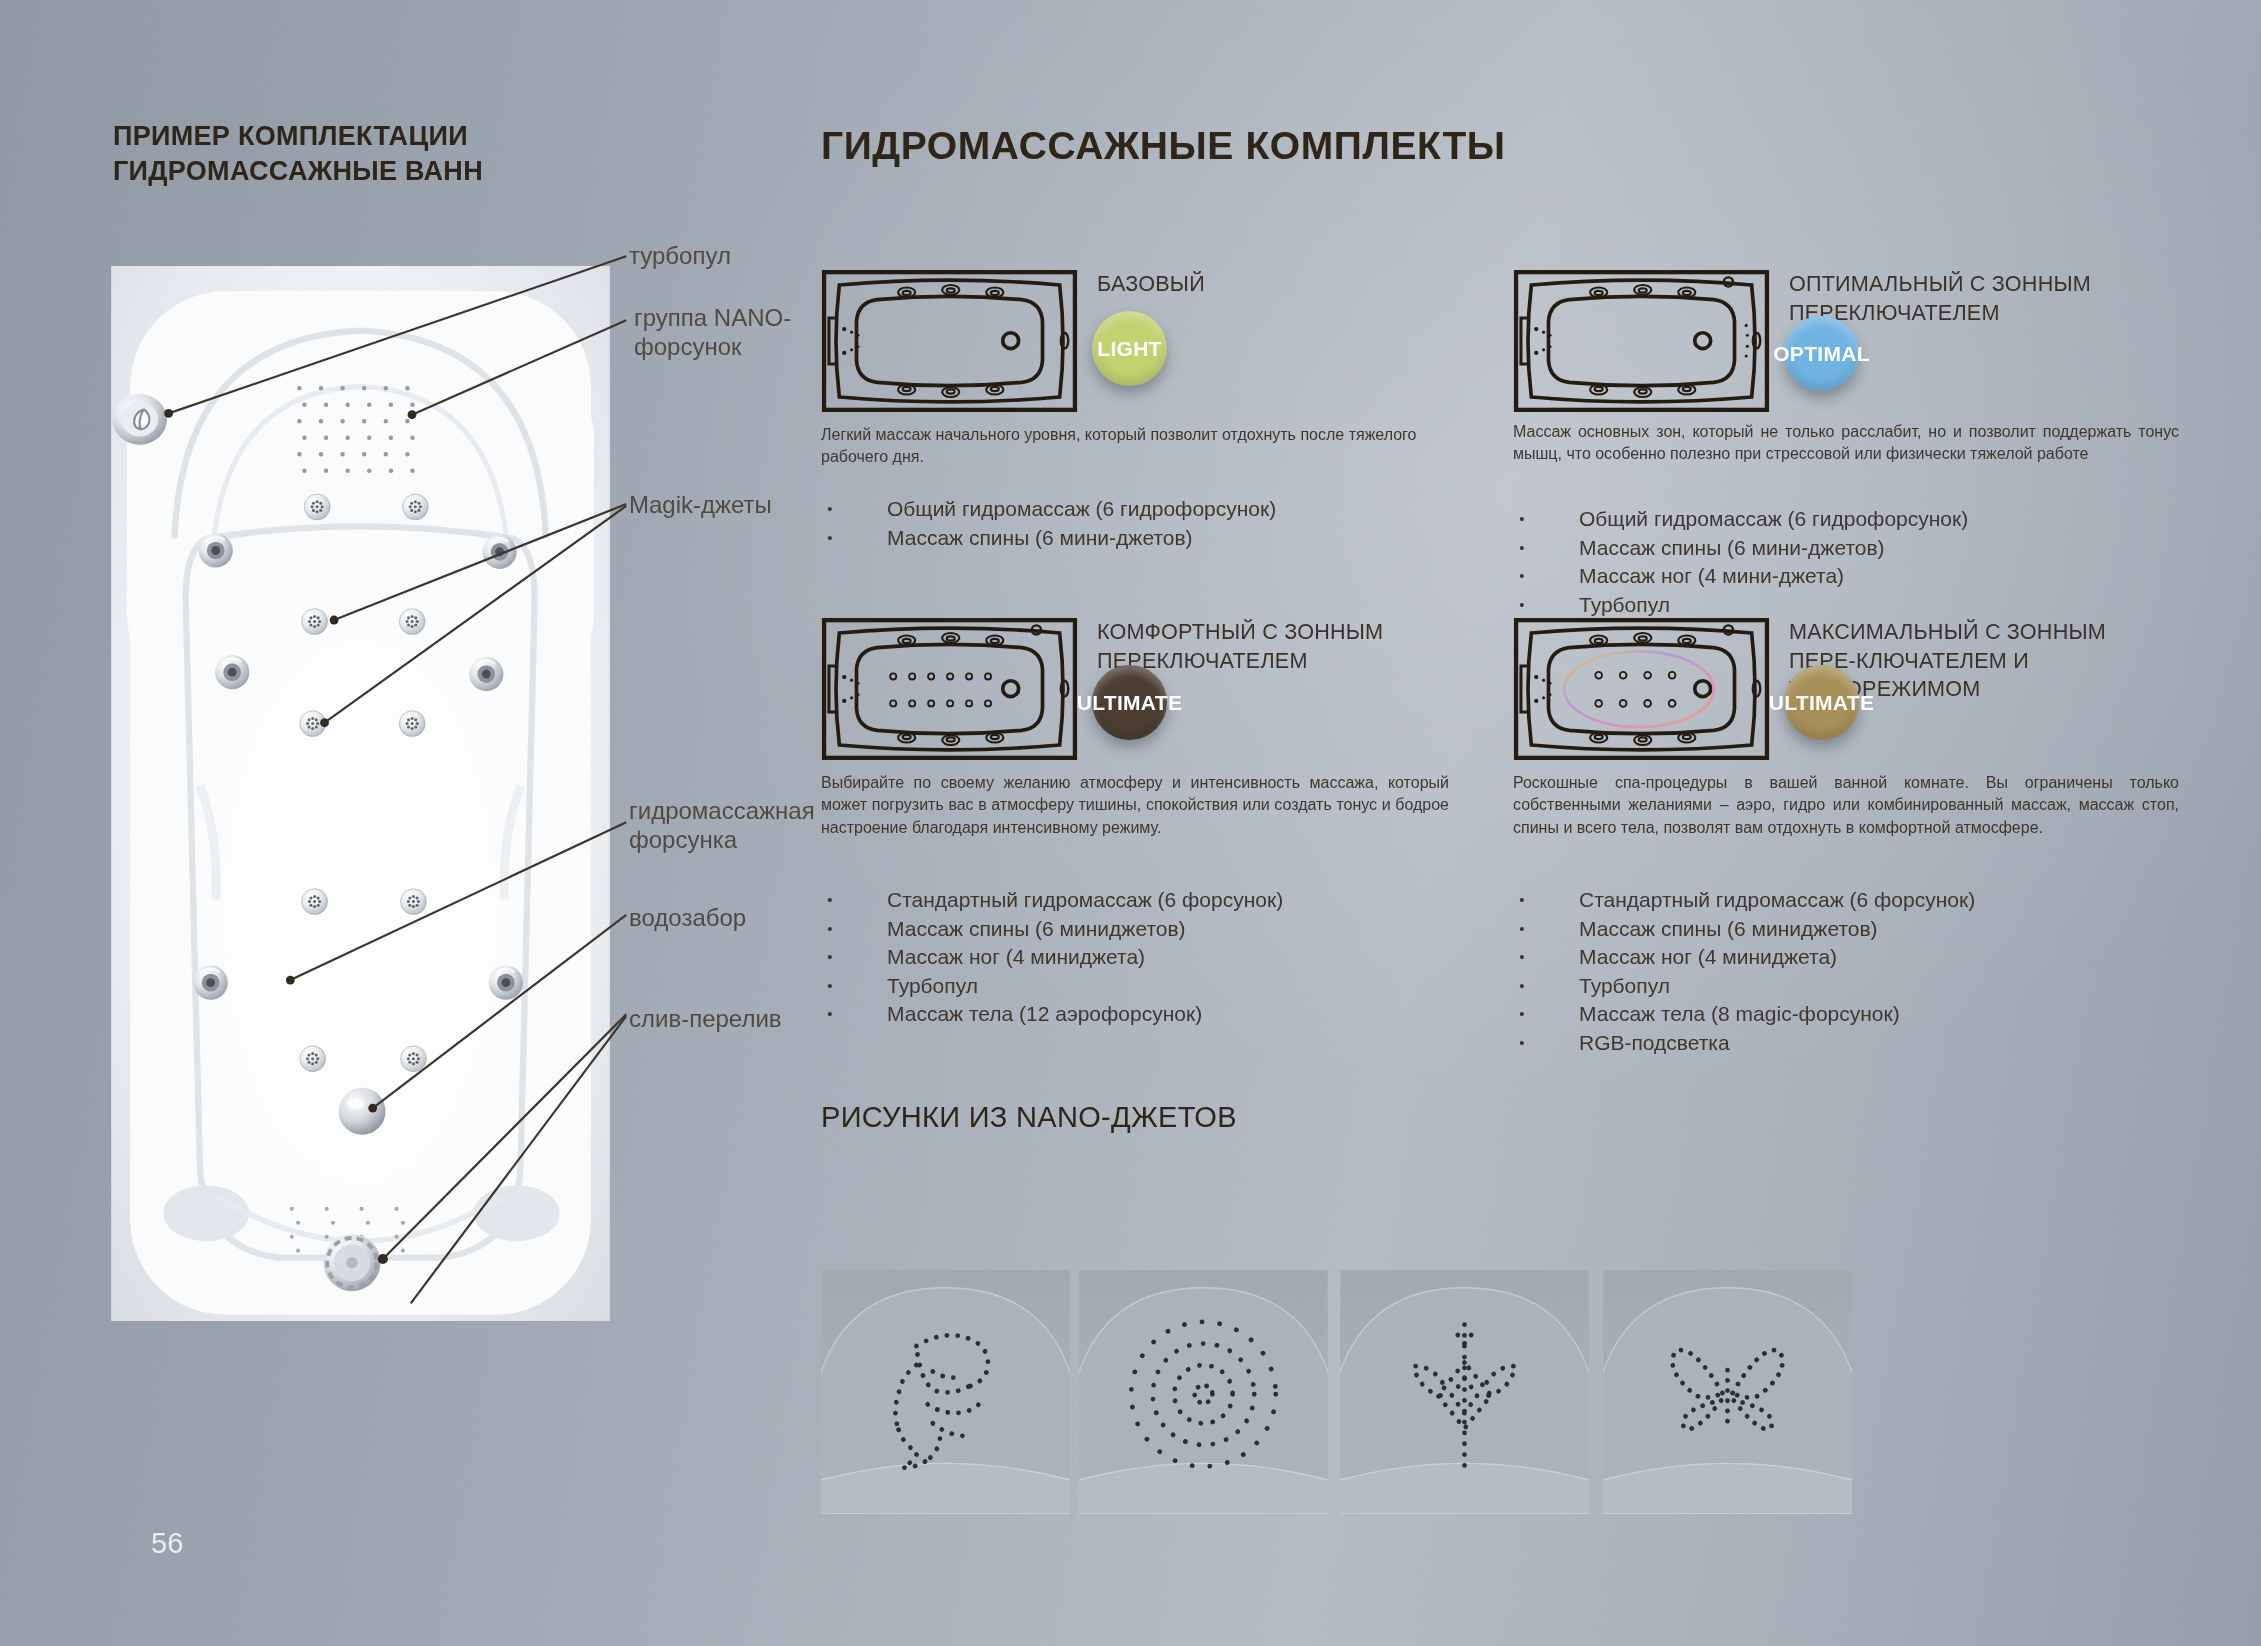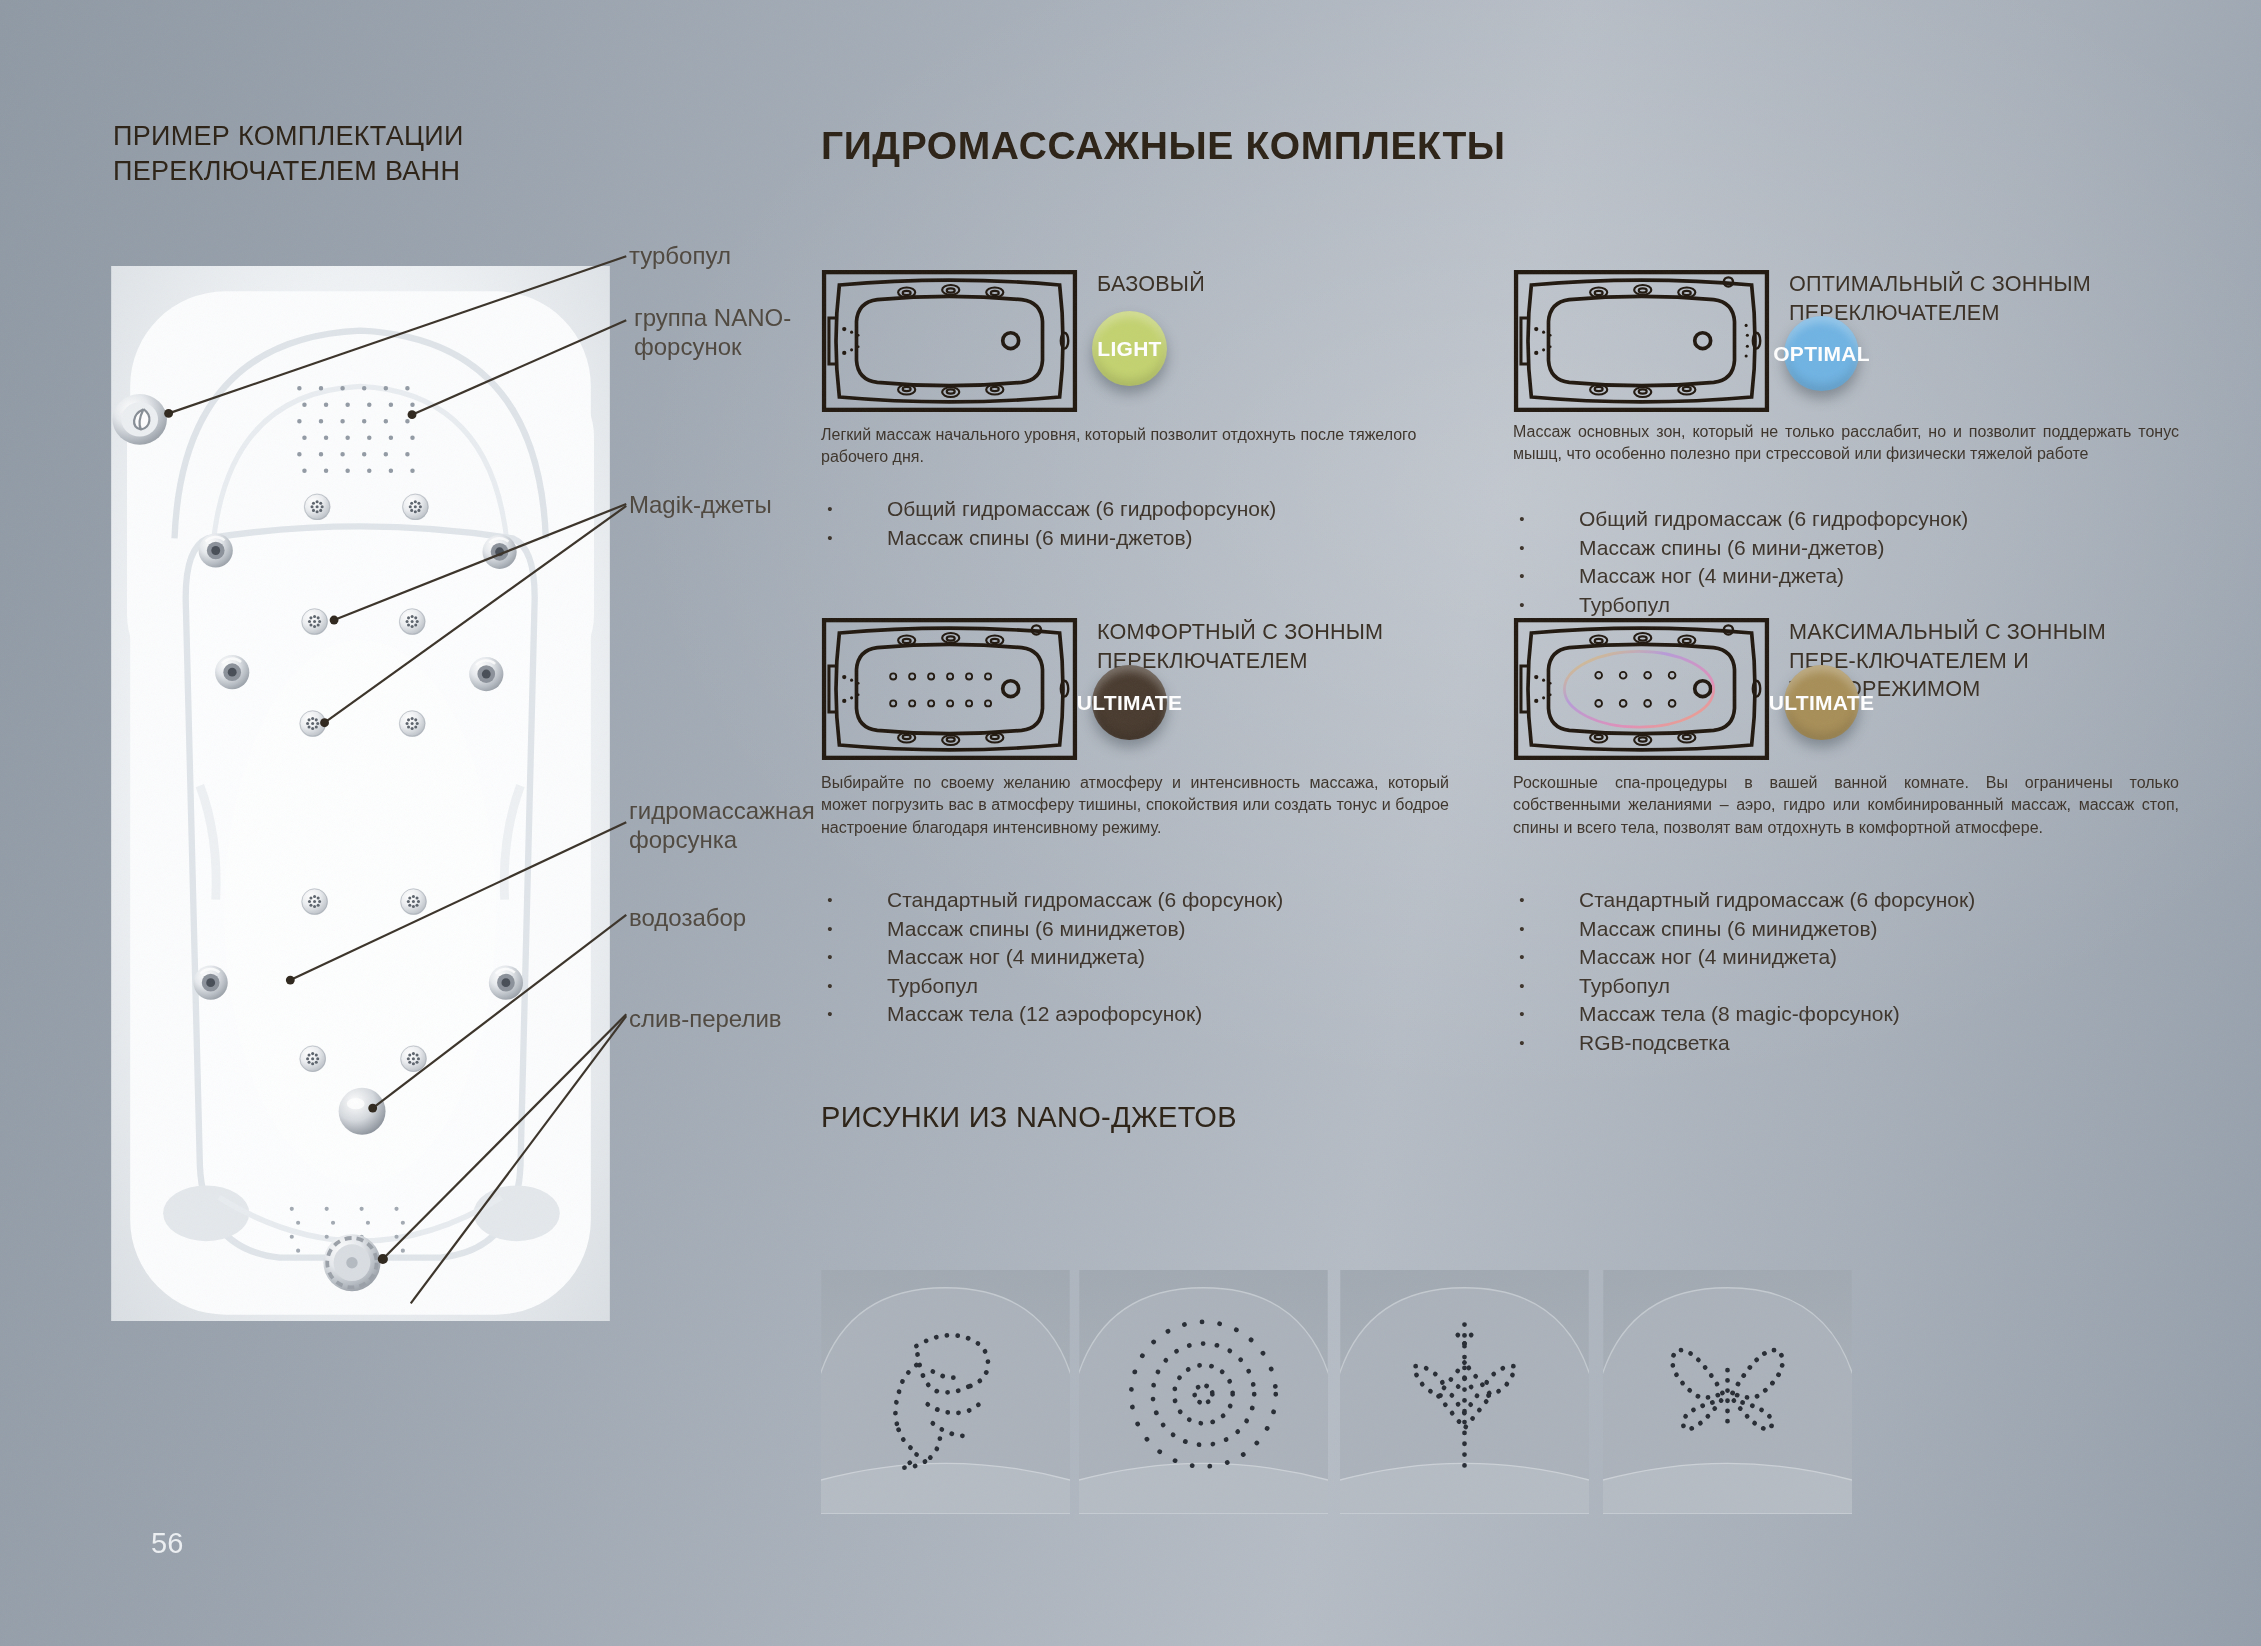--- a/index.html
+++ b/index.html
@@ -3,21 +3,21 @@
 <meta charset="utf-8">
 <style>
   html,body{margin:0;padding:0;background:#8e98a3;}
   .page{position:relative;width:2261px;height:1647px;overflow:hidden;
         font-family:"Liberation Sans",sans-serif;
         background:
           radial-gradient(ellipse 1521px 1014px at 68% 30%, rgba(255,255,255,.18), rgba(255,255,255,0) 60%),
           linear-gradient(100deg,#8f99a4 0%,#9aa3ae 20%,#aab2bc 45%,#b5bcc5 62%,#a8b0ba 80%,#949eaa 100%);}
   .noise{position:absolute;inset:0;width:100%;height:100%;pointer-events:none;z-index:60;}
   
-  .lh{position:absolute;left:113px;top:119px;font-size:27px;font-weight:400;color:#2b2115;
+  .lh{position:absolute;left:113px;top:119px;font-size:27px;font-weight:700;color:#2b2115;
       line-height:1.28;letter-spacing:0.3px;}
   .photo{position:absolute;left:111px;top:266px;width:499px;height:1055px;z-index:1;}
   .lines-overlay{position:absolute;left:0;top:0;width:2261px;height:1647px;pointer-events:none;z-index:2;}
   .co-label{position:absolute;font-size:24px;color:#4e473e;line-height:1.2;width:198px;z-index:3;}
   .pagenum{position:absolute;left:151px;top:1527px;font-size:29px;color:#edf0f3;z-index:3;}
   
   .title{position:absolute;left:821px;top:124px;font-size:39px;font-weight:700;color:#2b2115;letter-spacing:0.6px;}
   .kit{position:absolute;z-index:3;}
   .kit-icon{position:absolute;left:0;top:0;width:257px;height:144px;}
   .kit h3{position:absolute;left:276px;top:1.3px;margin:0;width:380px;font-size:21.6px;font-weight:400;
@@ -108,21 +108,21 @@
         <stop offset="0" stop-color="#decd6d"></stop>
           <stop offset=".35" stop-color="#b79bd8"></stop>
         <stop offset=".7" stop-color="#e08fb8"></stop>
           <stop offset="1" stop-color="#f0a878"></stop>
       </linearGradient>
     </defs>
   </svg>
 
   <div class="lh">
     <div>ПРИМЕР КОМПЛЕКТАЦИИ</div>
-    <div>ПЕРЕКЛЮЧАТЕЛЕМ ВАНН</div>
+    <div>ГИДРОМАССАЖНЫЕ ВАНН</div>
   </div>
 
   <svg class="photo" viewBox="0 0 787 1665">
     <defs>
       <radialGradient id="panelG" cx=".5" cy=".45" r=".8">
         <stop offset="0" stop-color="#f7f9fb"></stop>
           <stop offset=".55" stop-color="#eff2f5"></stop>
         <stop offset="1" stop-color="#d6dbe0"></stop>
       </radialGradient>
       <radialGradient id="chromeG" cx=".35" cy=".3" r=".9">

